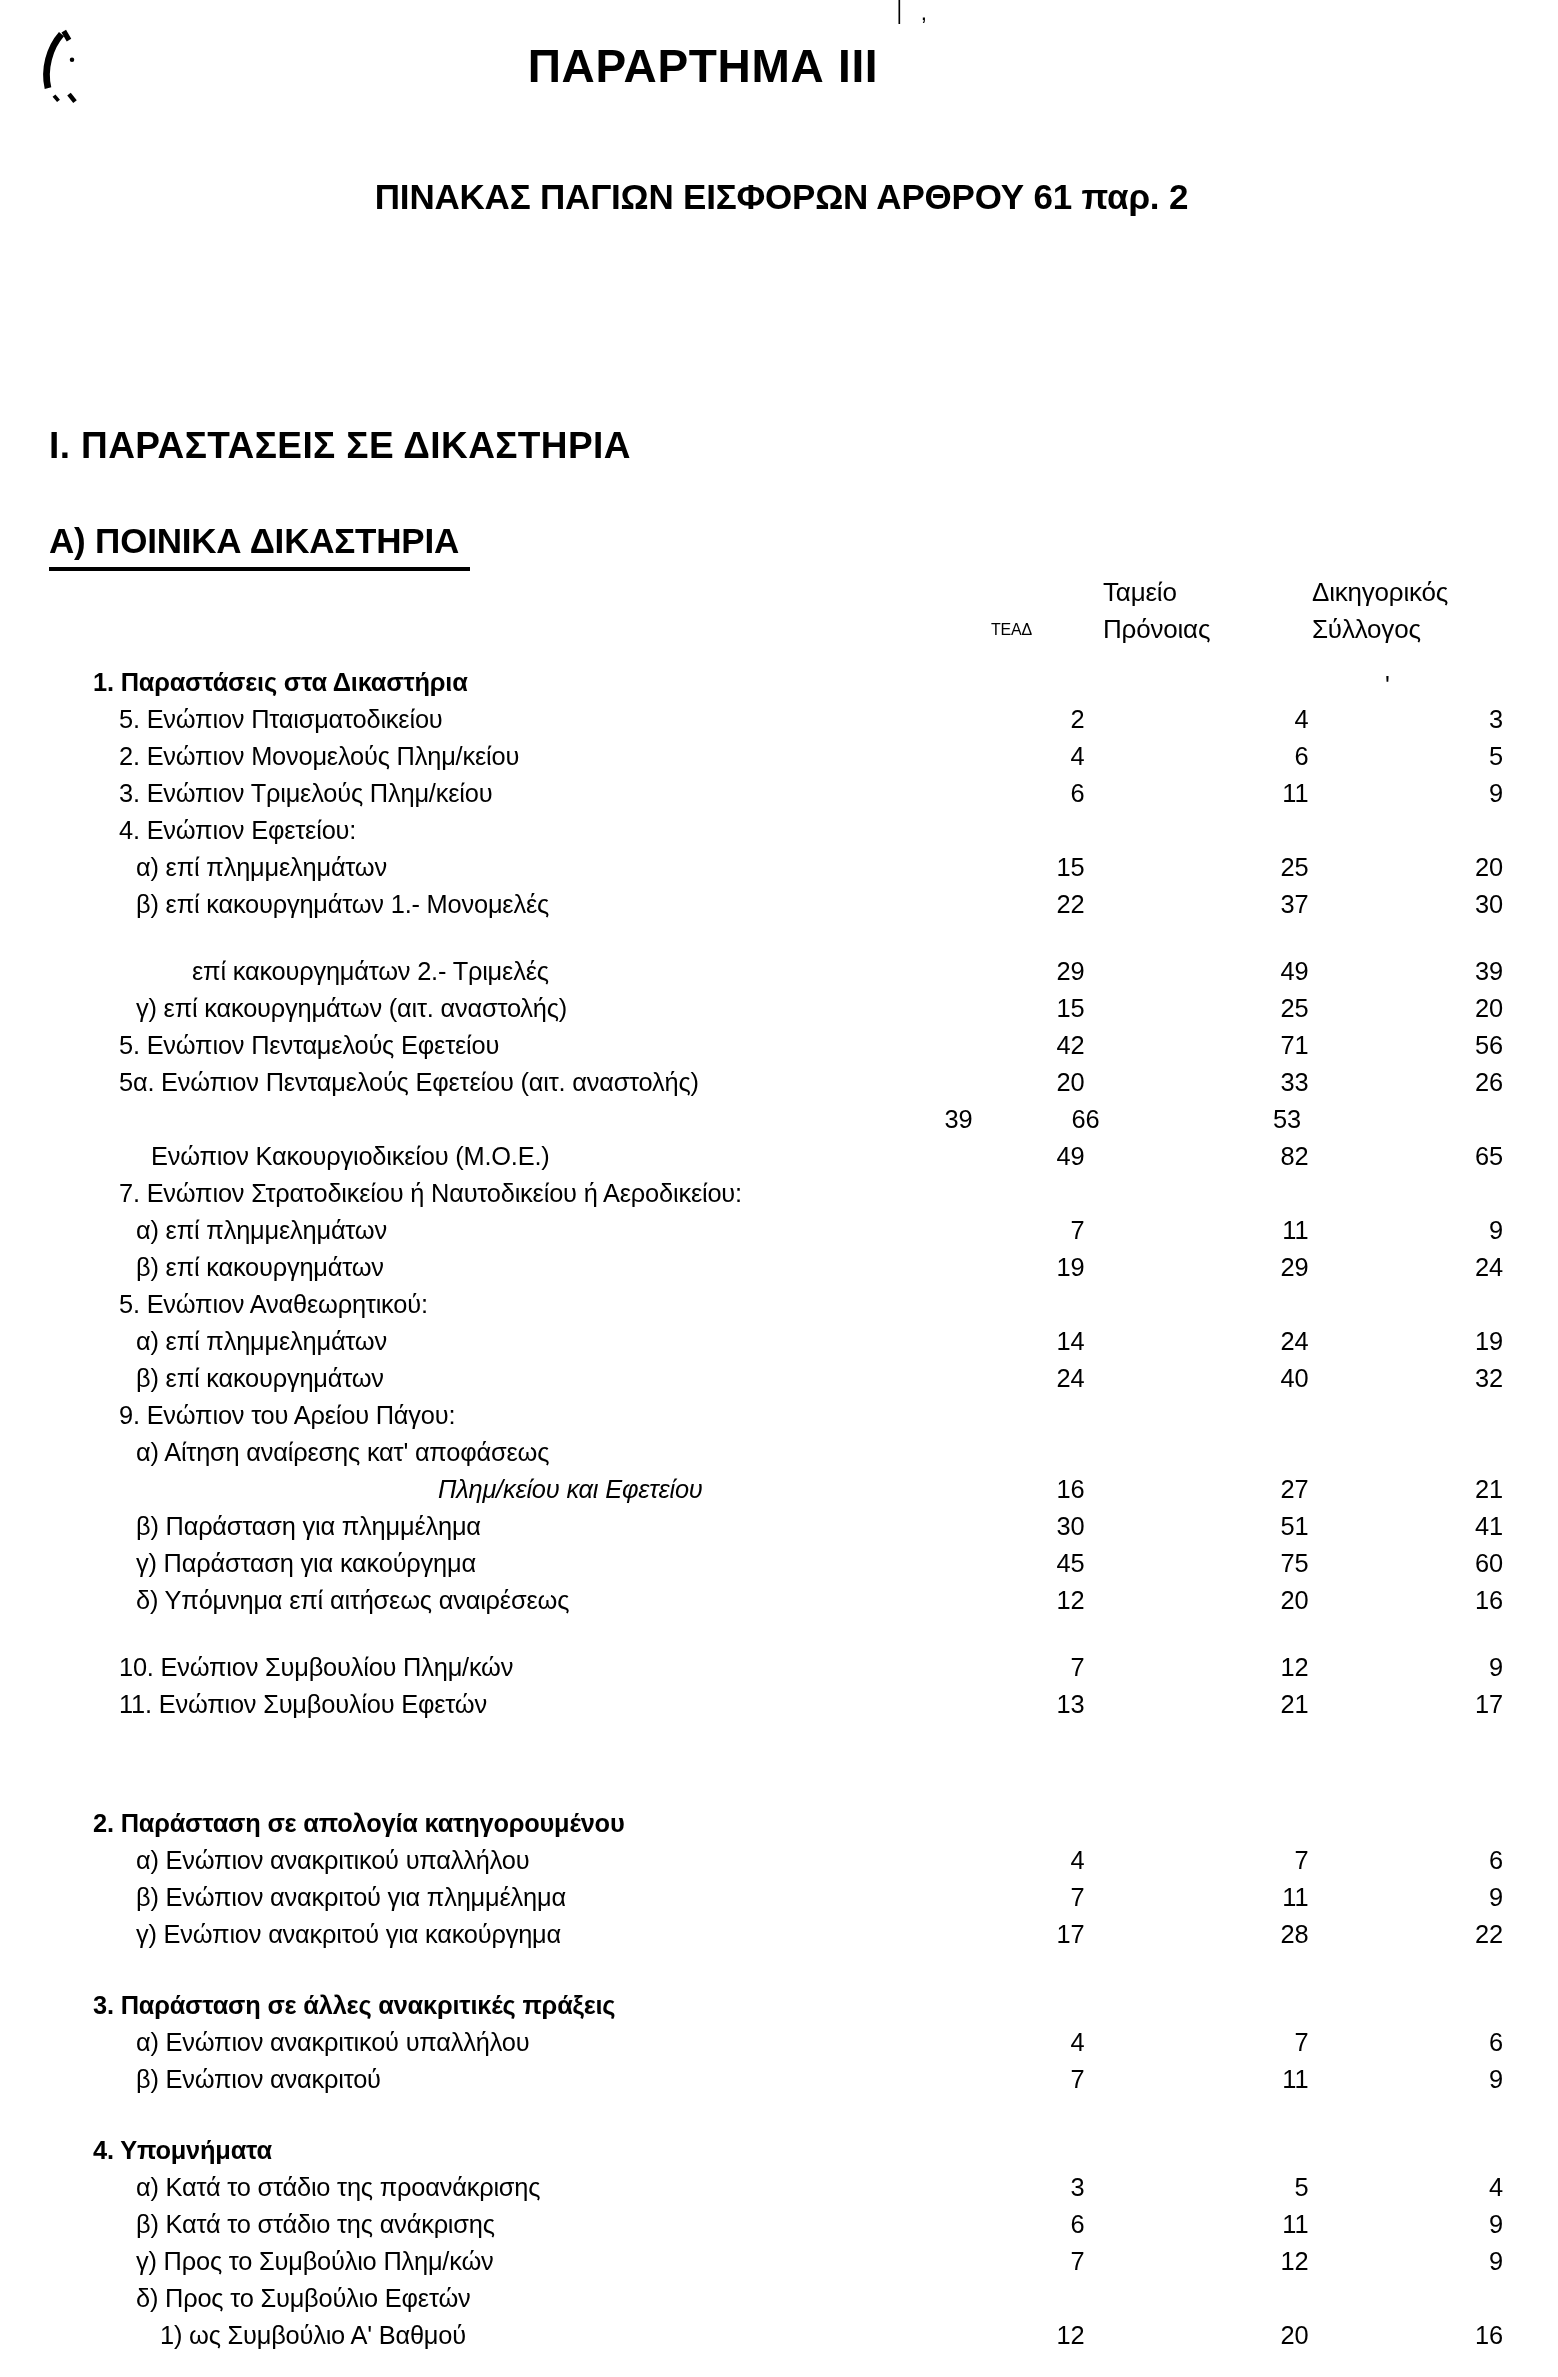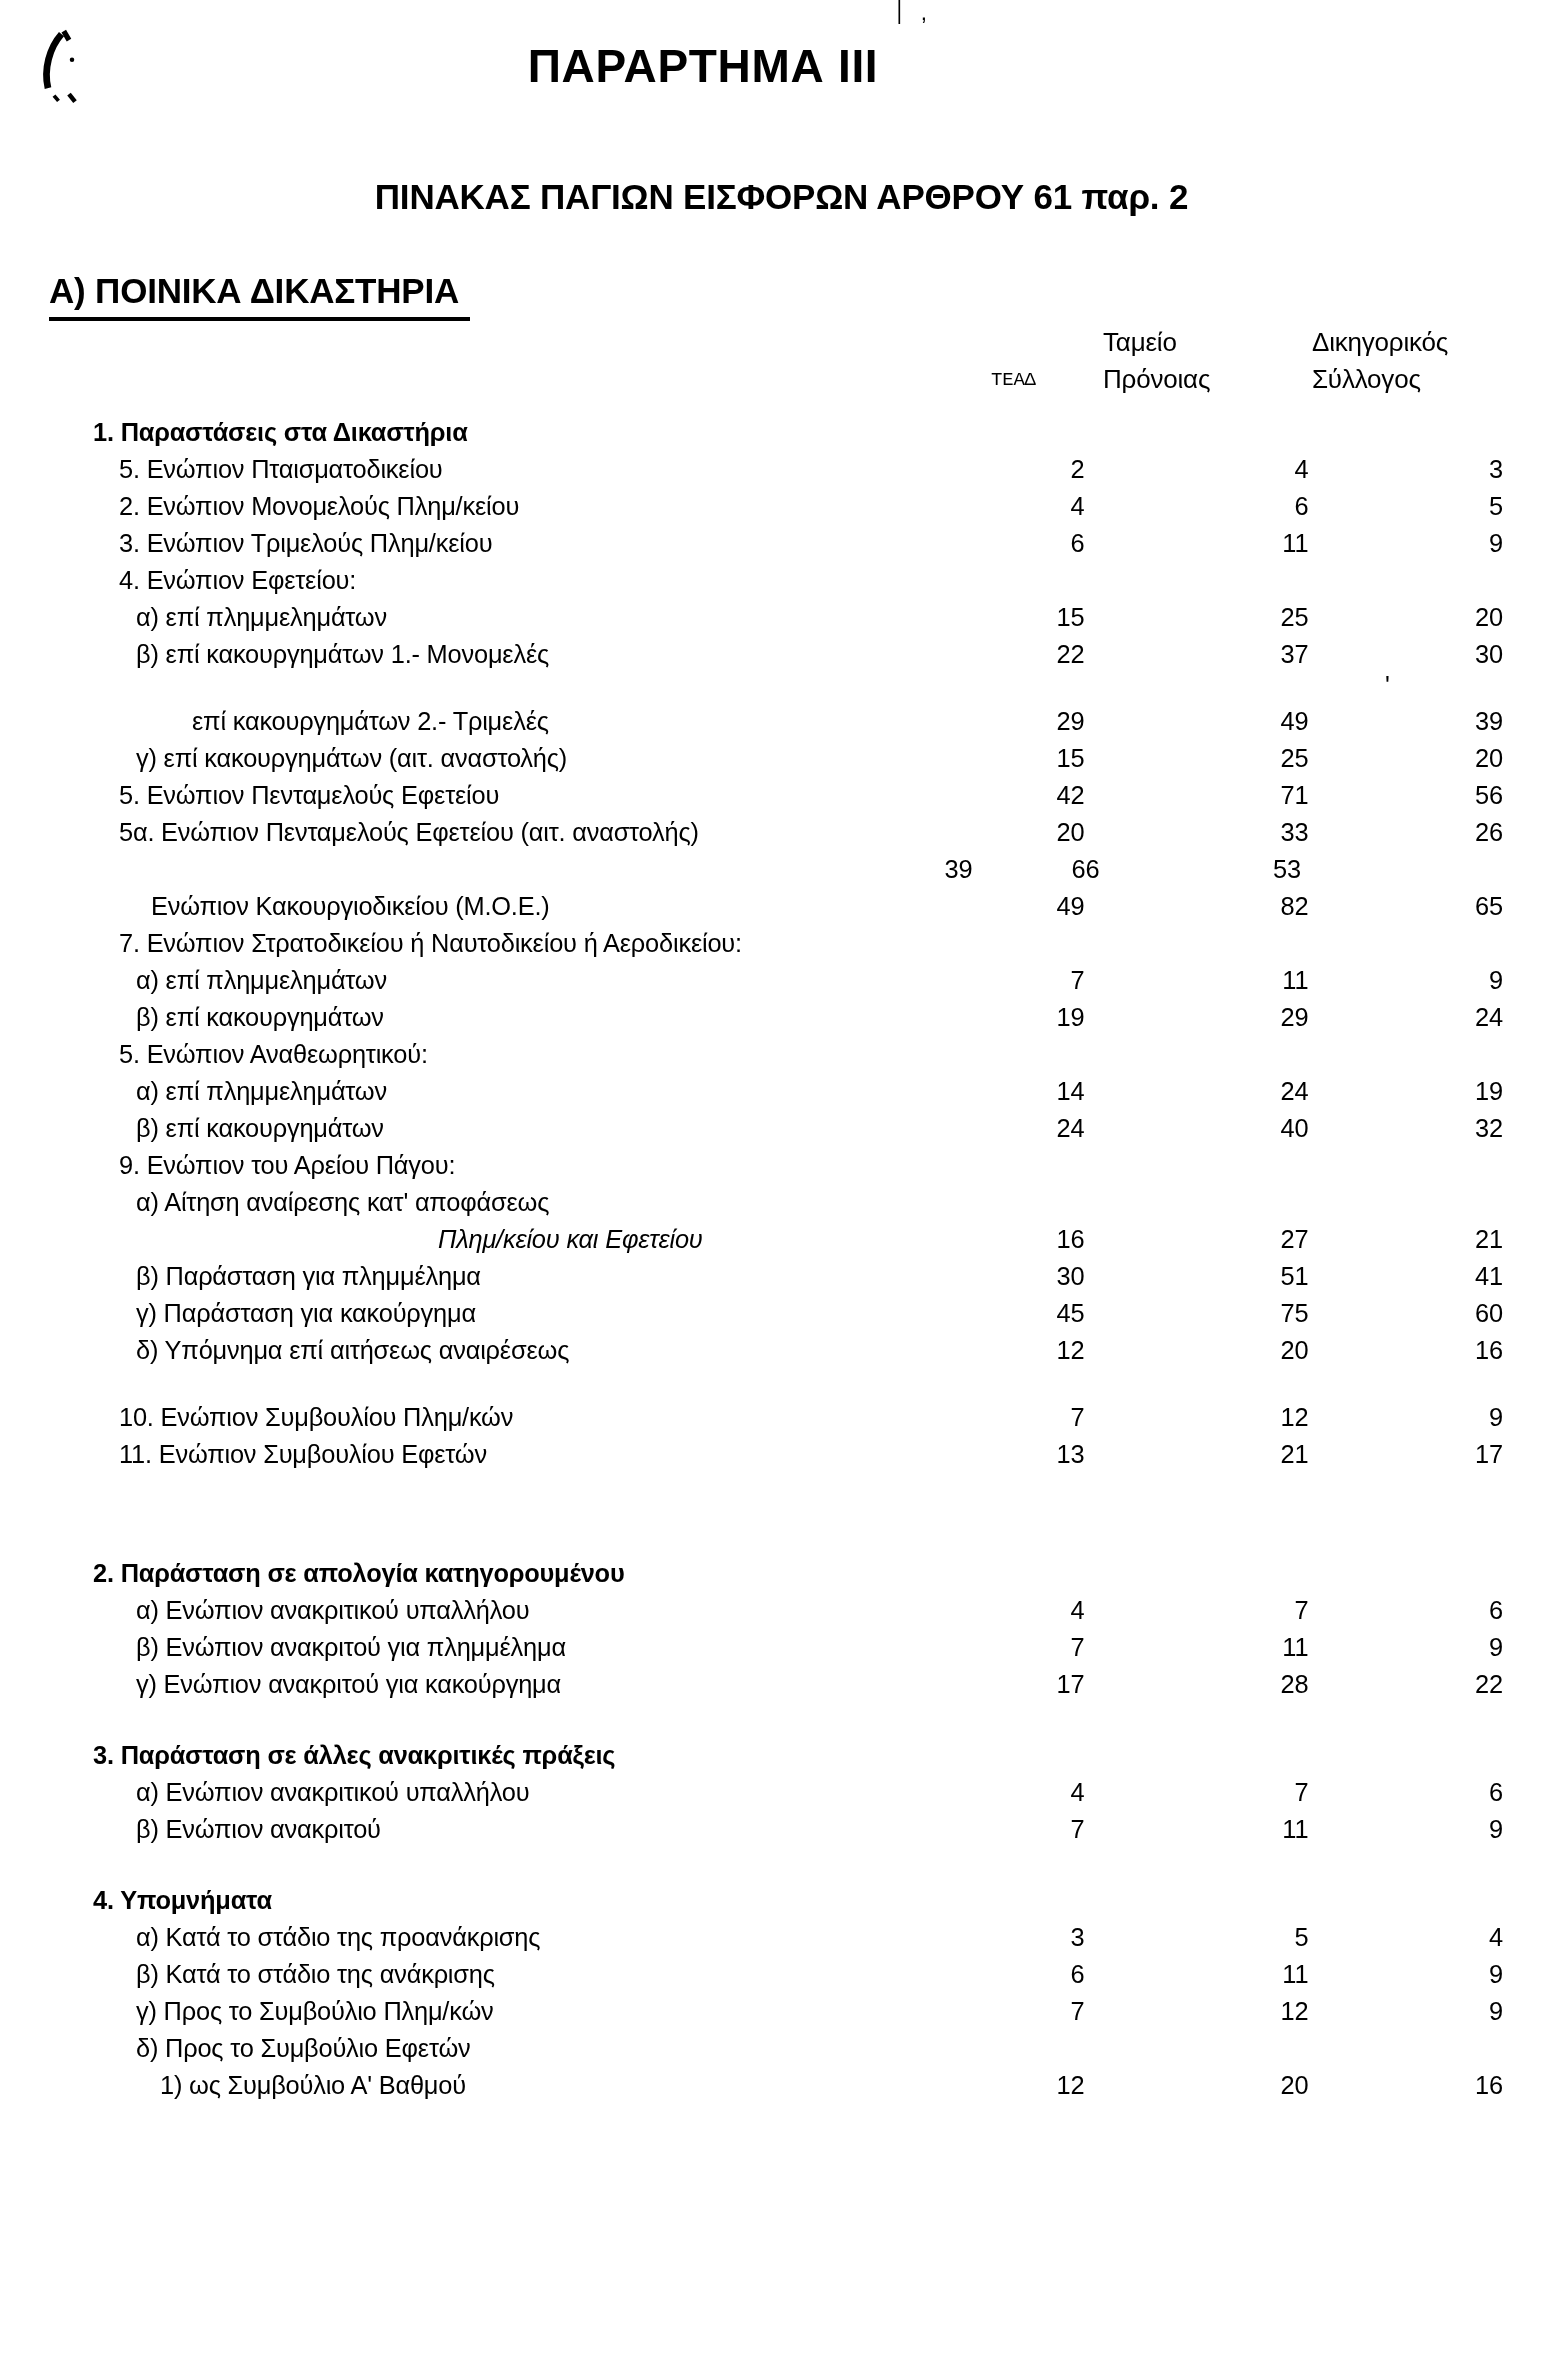--- a/index.html
+++ b/index.html
@@ -45,21 +45,21 @@
   .grid{
     display:grid;
     grid-template-columns:1fr 112px 209px 202px;
     align-items:center;
   }
   .colheads{margin-top:3px;font-size:26px;}
   .colheads .hline{height:37px;}
   .hcell{text-align:left;white-space:nowrap;}
   .h-tamio{padding-right:18.7px;}
   .h-dikigorikos{padding-right:7.5px;}
-  .h-tead{font-size:19px;padding-right:1.5px;font-family:Liberation Mono, monospace;}
+  .h-tead{font-size:16px;padding-right:1.5px;}
   .h-pronoias{padding-right:3.7px;}
   .h-syllogos{padding-right:22.4px;}
   #rows{margin-top:16.4px;}
   .row{height:37px;font-size:25.4px;}
   .lbl{white-space:nowrap;overflow:visible;margin-left:44px;}
   .v{text-align:right;white-space:nowrap;}
   .c1{padding-right:18.7px;}
   .c2{padding-right:3.7px;}
   .c3{padding-right:11.2px;}
   .lvl-section .lbl{font-weight:700;}
@@ -92,20 +92,21 @@
       <circle cx="44" cy="42" r="3" fill="#000"></circle>
     </svg>
   </div>
   <div class="artifact a-topcenter">׀ ,</div>
   <div class="artifact a-apostrophe">'</div>
 
   <h1 class="title">ΠΑΡΑΡΤΗΜΑ III</h1>
 
   <h2 class="subtitle">ΠΙΝΑΚΑΣ ΠΑΓΙΩΝ ΕΙΣΦΟΡΩΝ ΑΡΘΡΟΥ 61 παρ. 2</h2>
 
+  <h3 class="section-heading">I. ΠΑΡΑΣΤΑΣΕΙΣ  ΣΕ ΔΙΚΑΣΤΗΡΙΑ</h3>
 
   <h4 class="subsection-heading">
     <span>Α) ΠΟΙΝΙΚΑ ΔΙΚΑΣΤΗΡΙΑ</span>
   </h4>
 
   <div class="colheads">
     <div class="grid hline">
       <div></div>
       <div class="hcell"></div>
       <div class="hcell h-tamio">Ταμείο</div>

